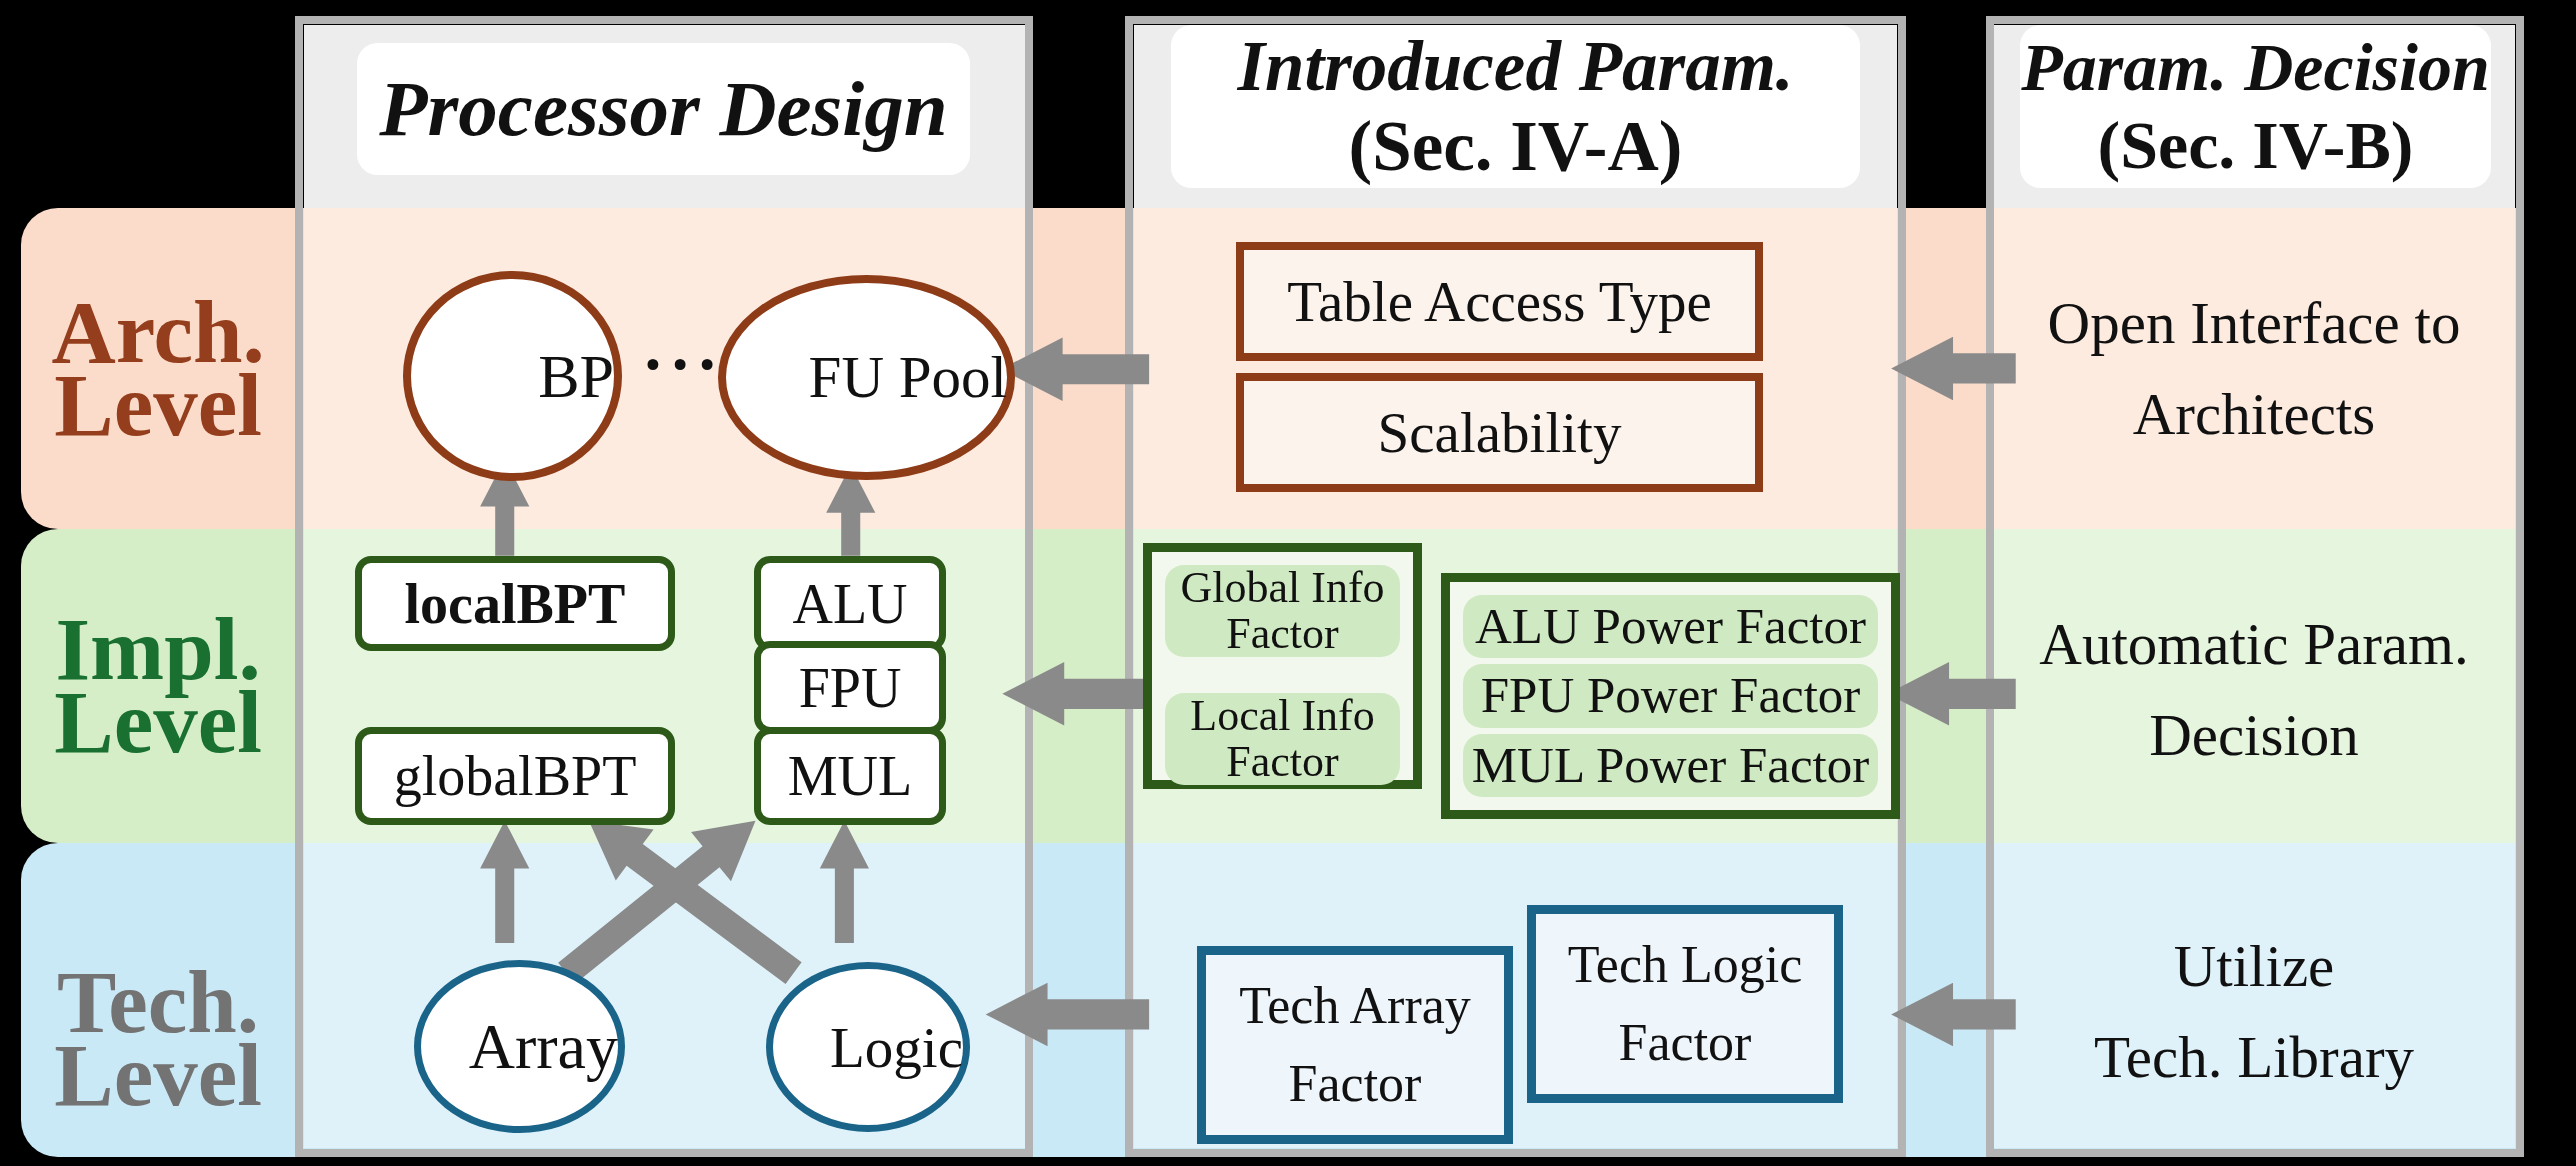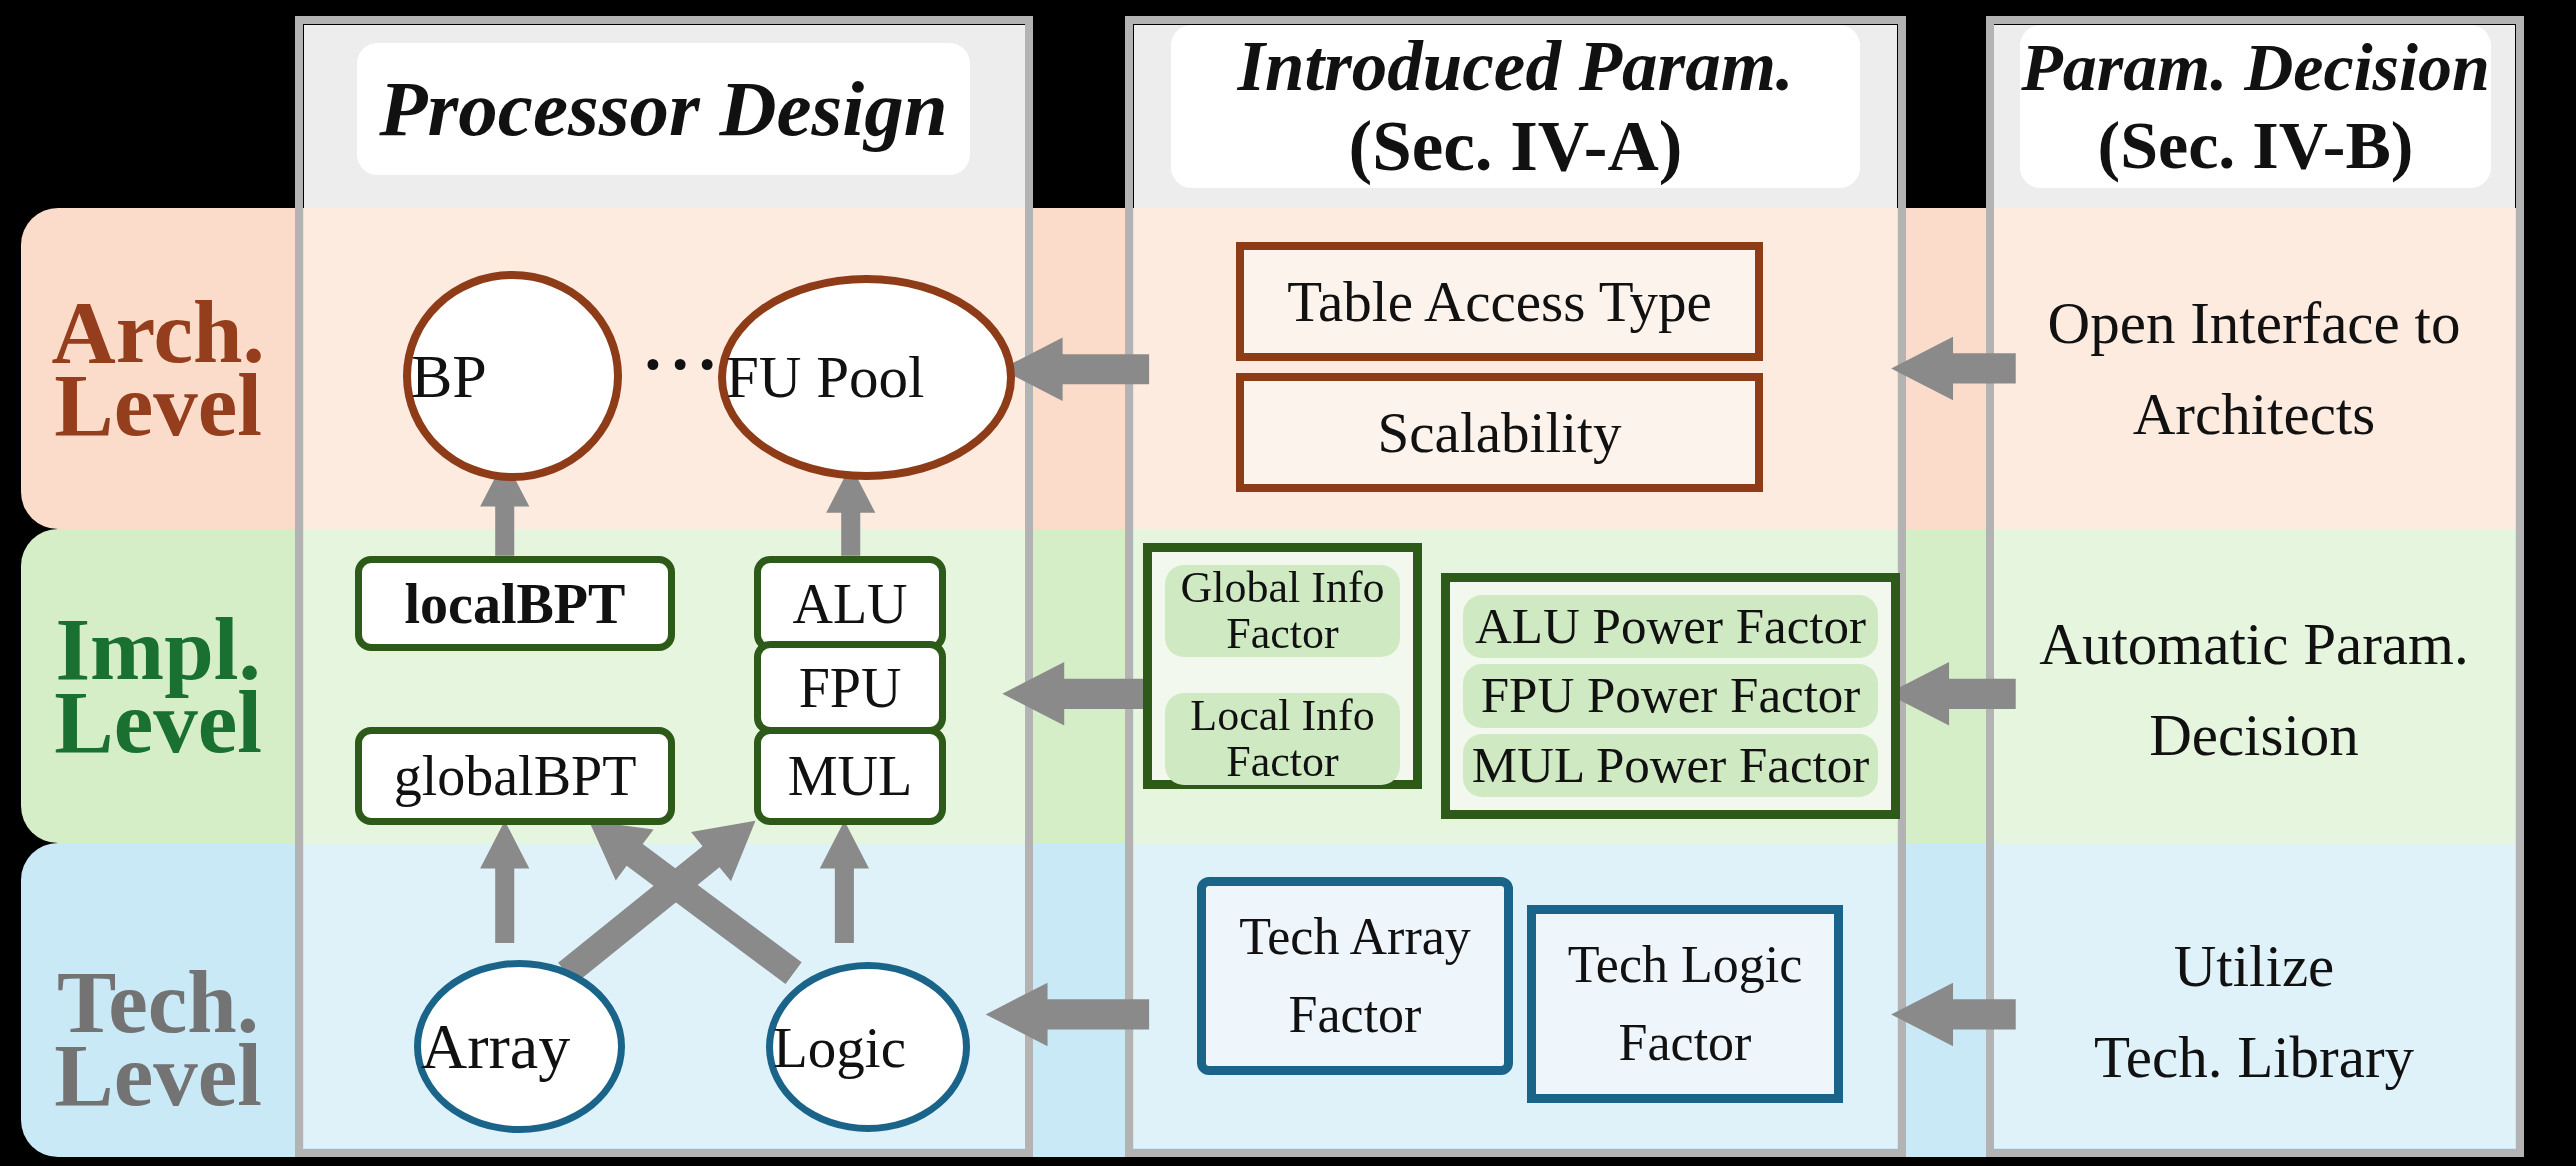--- a/index.html
+++ b/index.html
@@ -23,21 +23,21 @@
   .t2b{font-size:71px;font-weight:bold;line-height:1.12;}
   .t3a{font-size:68px;font-weight:bold;font-style:italic;line-height:1.14;}
   .t3b{font-size:68px;font-weight:bold;line-height:1.14;}
   
   .row-label{position:absolute;left:20.6px;width:275px;display:flex;flex-direction:column;align-items:center;justify-content:center;
     font-size:89px;font-weight:bold;line-height:0.82;text-align:center;}
   .row-label.arch{top:208px;height:321px;color:#953e1d;}
   .row-label.impl{top:529px;height:314px;color:#1a7030;}
   .row-label.tech{top:882px;height:314px;color:#737373;}
   
-  .ellipse{position:absolute;background:#fff;border-radius:50%;display:flex;align-items:center;justify-content:flex-start;}
+  .ellipse{position:absolute;background:#fff;border-radius:50%;display:flex;align-items:center;justify-content:flex-end;}
   .ellipse.brown{border:8px solid #8e3b17;}
   .ellipse.teal{border:7.1px solid #1a6389;}
   .node-box{position:absolute;background:#fff;border:7.1px solid #2d5a18;border-radius:16px;display:flex;align-items:center;justify-content:center;font-size:56px;}
   .dots{position:absolute;font-size:67px;font-weight:bold;letter-spacing:4.8px;display:flex;align-items:center;justify-content:center;}
   
   .param-box{position:absolute;box-sizing:border-box;display:flex;align-items:center;justify-content:center;text-align:center;}
   .param-box.brown{border:8.7px solid #8e3b17;background:#fdf3ed;font-size:57px;}
   .outer-green{position:absolute;box-sizing:border-box;border:9.5px solid #2d5a18;background:#f3f8ee;display:flex;flex-direction:column;padding:12.7px;gap:8px;}
   .inner-green{flex:1;background:#cfeac2;border-radius:19px;display:flex;align-items:center;justify-content:center;text-align:center;line-height:1.05;}
   .inner-green.info{font-size:44px;}
@@ -162,21 +162,21 @@
       <span>ALU Power Factor</span>
     </div>
     <div class="inner-green power">
       <span>FPU Power Factor</span>
     </div>
     <div class="inner-green power">
       <span>MUL Power Factor</span>
     </div>
   </div>
 
-  <div class="param-box blue" style="left:1197px;top:877px;width:316px;height:198px;border-radius:12px;">
+  <div class="param-box blue" style="left:1197px;top:946px;width:316px;height:198px;">
     <span>Tech Array Factor</span>
   </div>
   <div class="param-box blue" style="left:1527px;top:905px;width:316px;height:198px;">
     <span>Tech Logic Factor</span>
   </div>
 
   <div class="statement" style="left:2000px;top:262px;height:214px;">
     <div>Open Interface to</div>
     <div>Architects</div>
   </div>

